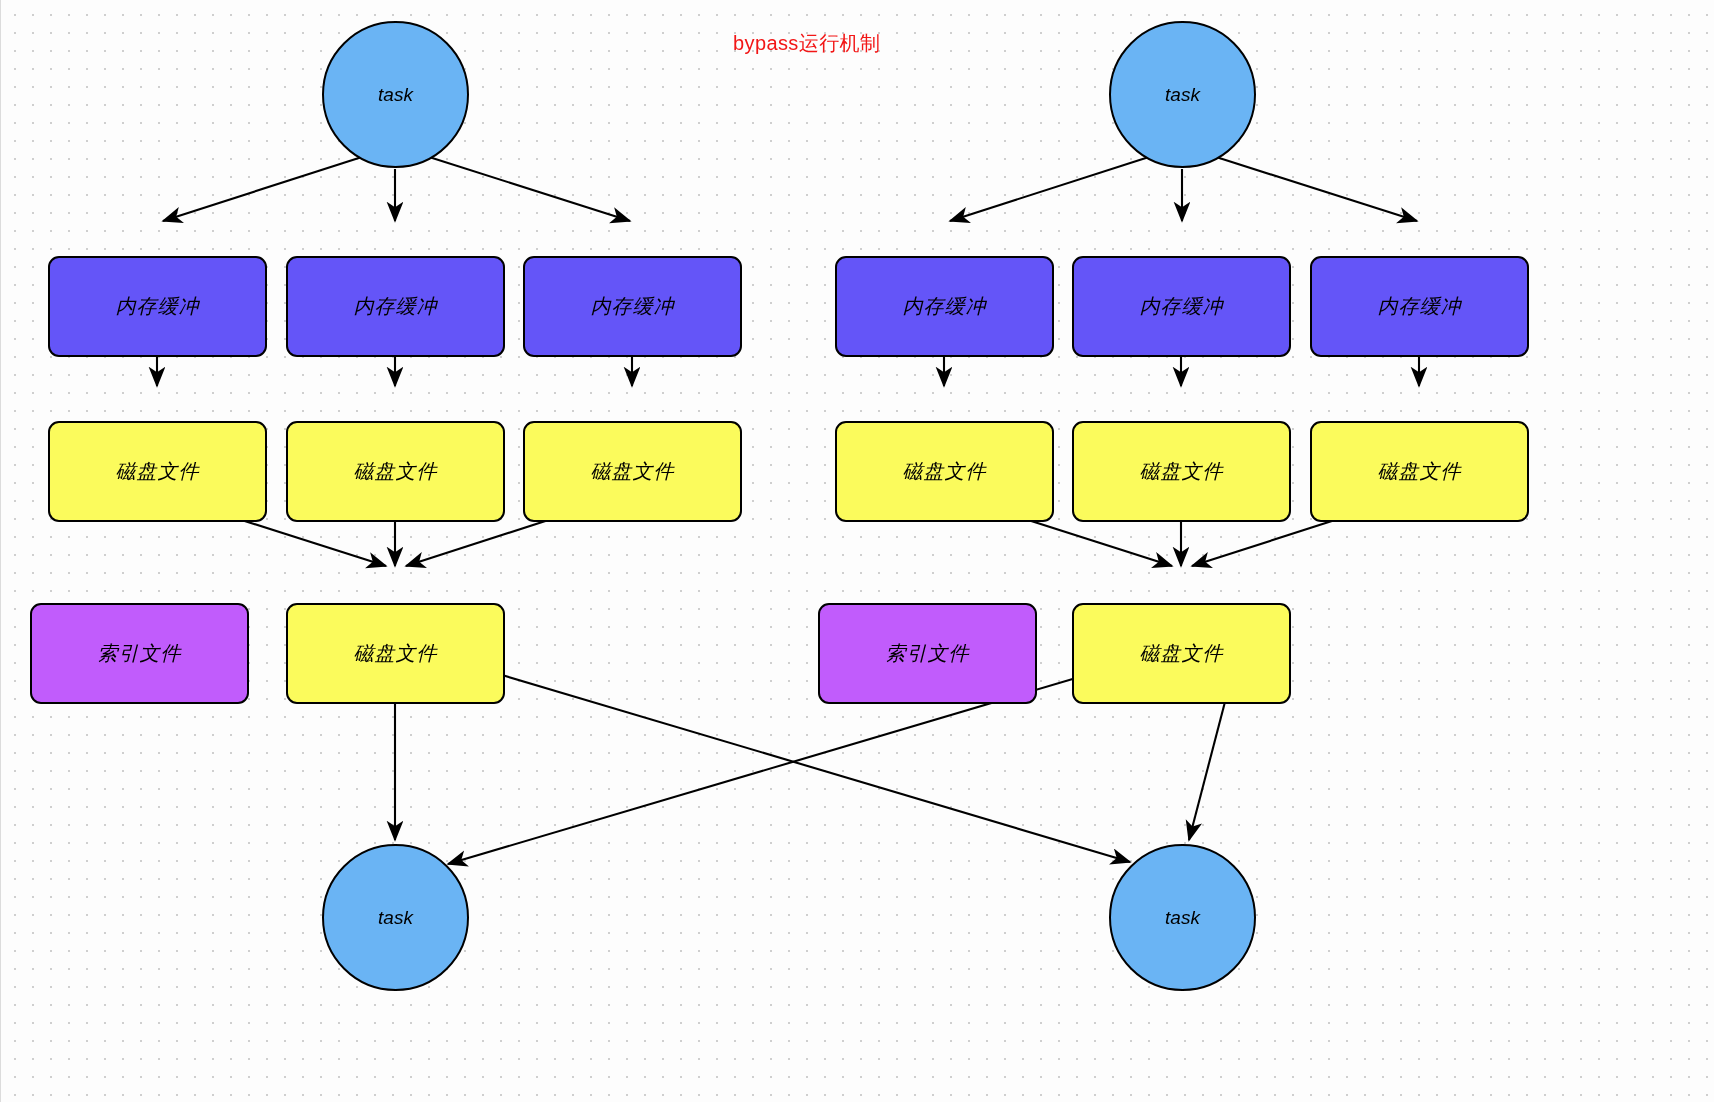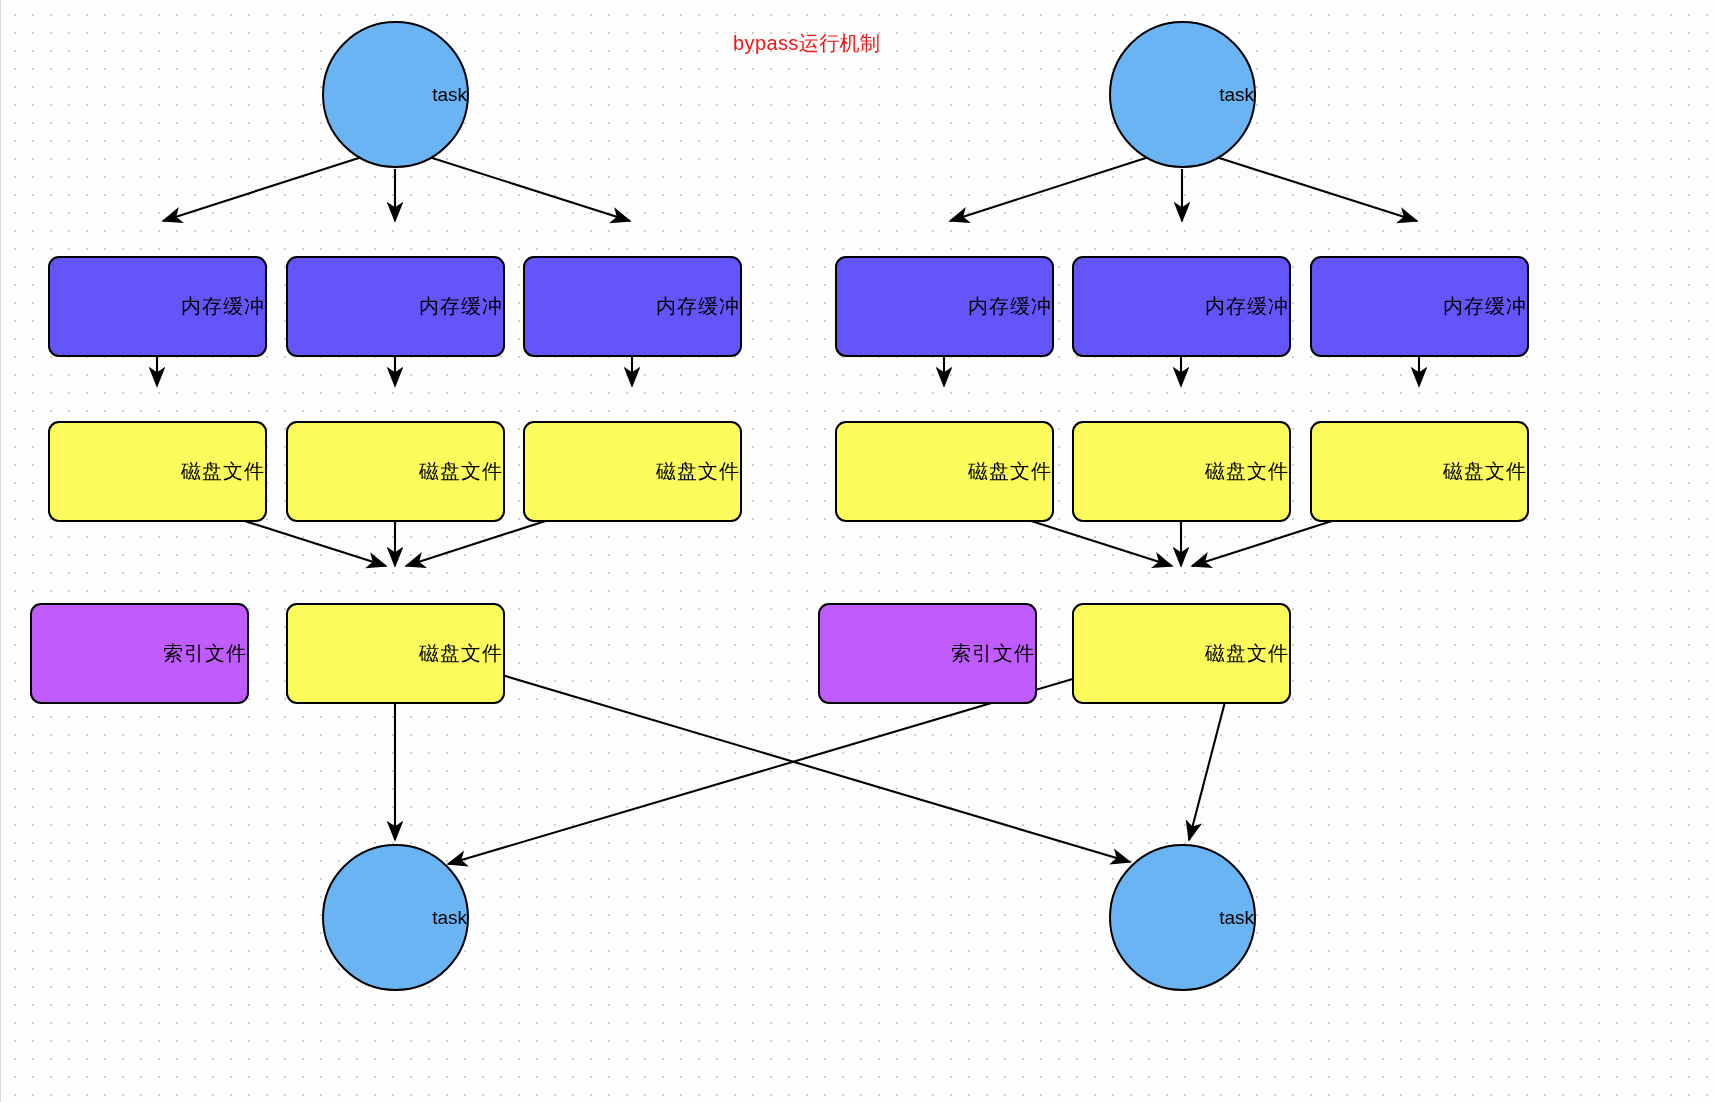--- a/index.html
+++ b/index.html
@@ -19,23 +19,24 @@
     box-sizing:border-box;
   }
   #edge-layer{
     position:absolute;left:0;top:0;width:1714px;height:1102px;
     pointer-events:none;
   }
   .node{
     position:absolute;
     box-sizing:border-box;
     border:2px solid #000000;
-    display:flex;align-items:center;justify-content:flex-end;
+    display:flex;align-items:center;justify-content:center;
     color:#000000;
     z-index:3;
+    font-style:italic;
   }
   .rect{
     border-radius:11px;
     font-size:20px;
     letter-spacing:1px;
     margin-top:31px;
   }
   .circle{
     border-radius:50%;
     font-size:19px;

